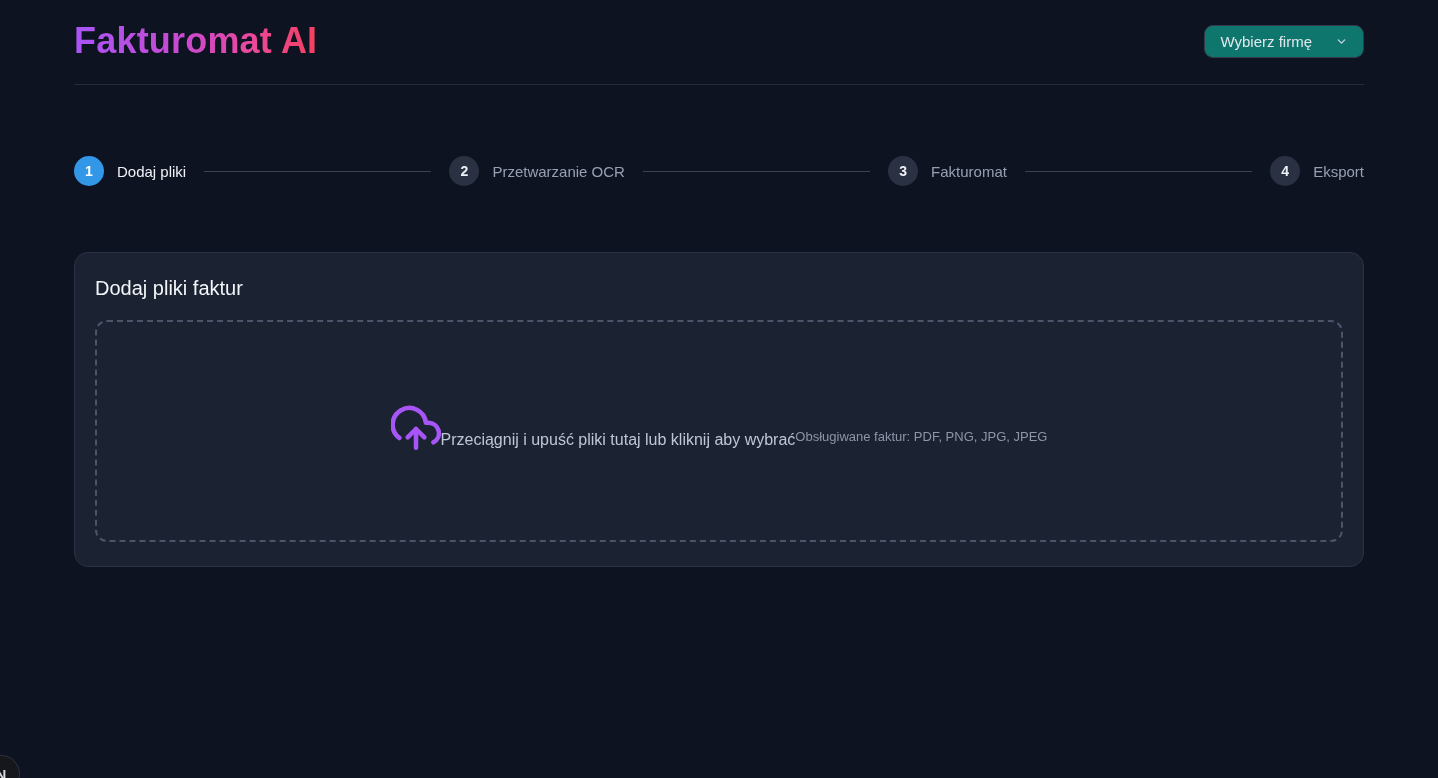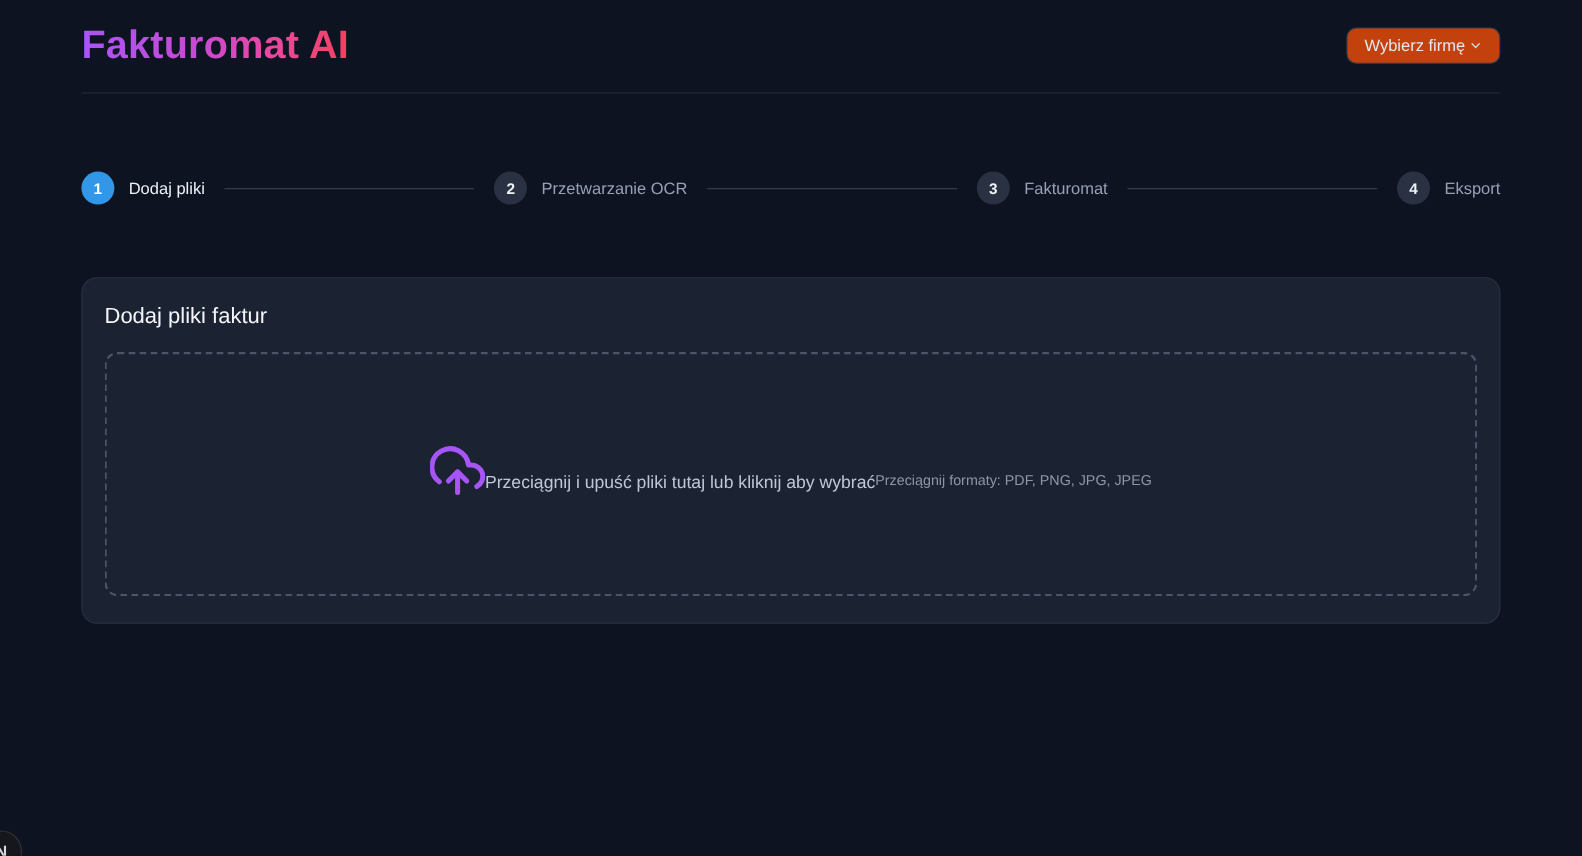--- a/index.html
+++ b/index.html
@@ -31,22 +31,22 @@
     background: linear-gradient(90deg, #a855f7 0%, #c94ad0 45%, #ec4899 75%, #f43f5e 100%);
     -webkit-background-clip: text;
     background-clip: text;
     color: transparent;
     cursor: default;
     text-align: center;
   }
   .company-btn {
     display: flex;
     align-items: center;
-    gap: 3px;
-    background: #c2410c;
+    gap: 23px;
+    background: #0f766e;
     border: 1px solid #333b4d;
     border-radius: 9px;
     padding: 7px 15px;
     font-size: 15px;
     color: #e3e7ee;
     font-family: inherit;
     cursor: pointer;
   }
   .company-btn svg { display: block; }
 
@@ -188,21 +188,21 @@
 
     <div class="dropzone">
       <span class="upload-icon">
         <svg width="50" height="50" viewBox="0 0 24 24" fill="none" stroke="#a855f7" stroke-width="2.2" stroke-linecap="round" stroke-linejoin="round">
           <polyline points="16 16 12 12 8 16"></polyline>
           <line x1="12" y1="12" x2="12" y2="21"></line>
           <path d="M20.39 18.39A5 5 0 0 0 18 9h-1.26A8 8 0 1 0 4 16.3"></path>
         </svg>
       </span>
       <div class="drop-main">Przeciągnij i upuść pliki tutaj lub kliknij aby wybrać</div>
-      <div class="drop-sub">Przeciągnij formaty: PDF, PNG, JPG, JPEG</div>
+      <div class="drop-sub">Obsługiwane faktur: PDF, PNG, JPG, JPEG</div>
     </div>
   </section>
 
 </div>
 
 <div class="dev-badge">
   <span>N</span>
 </div>
 
 </body></html>

